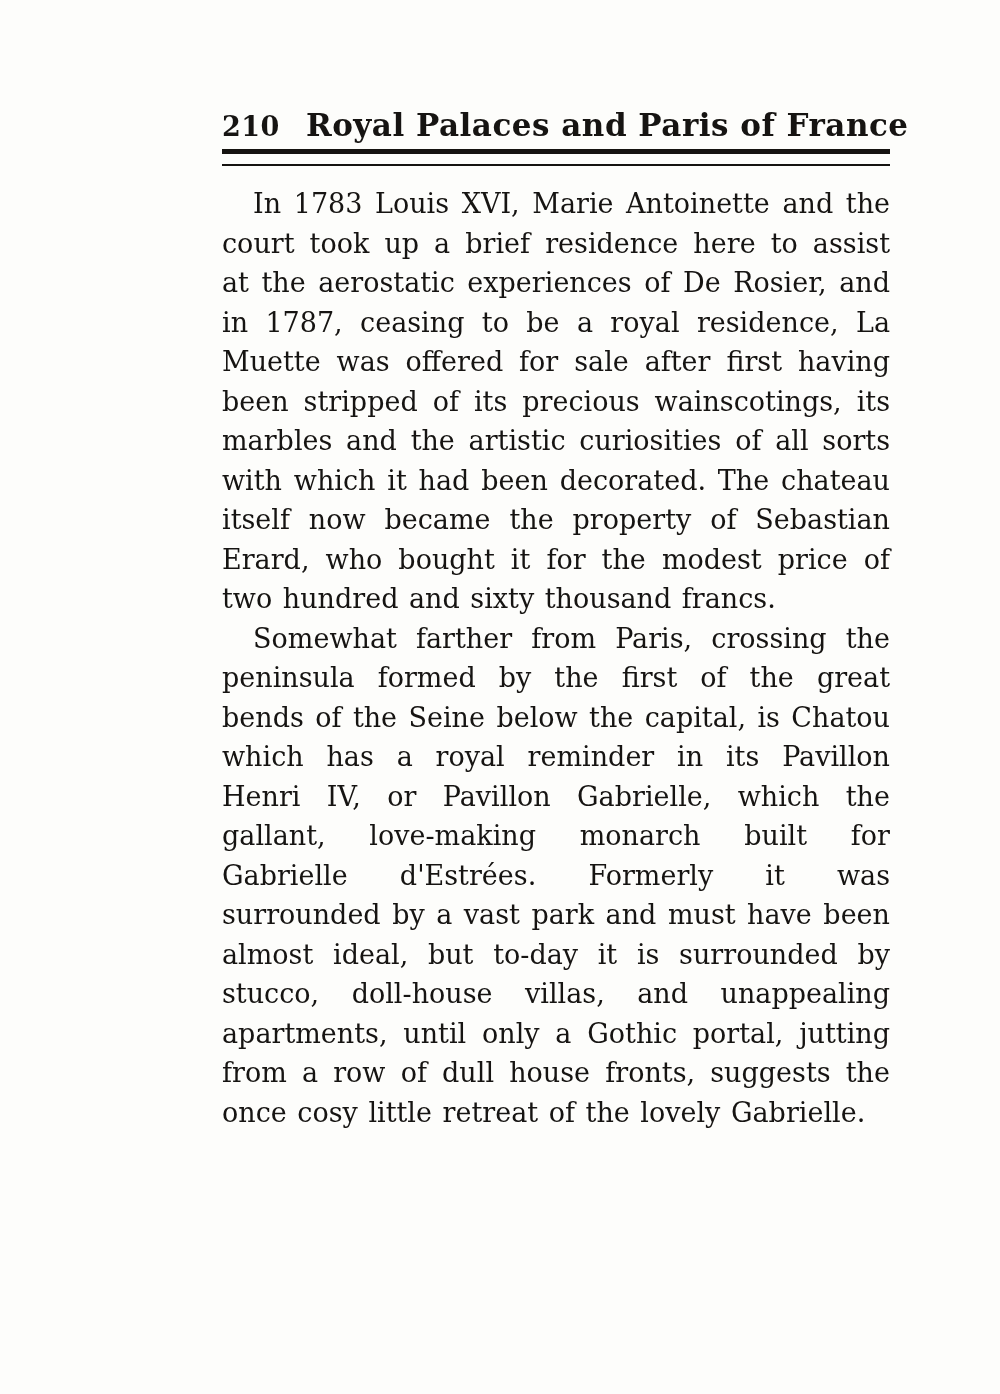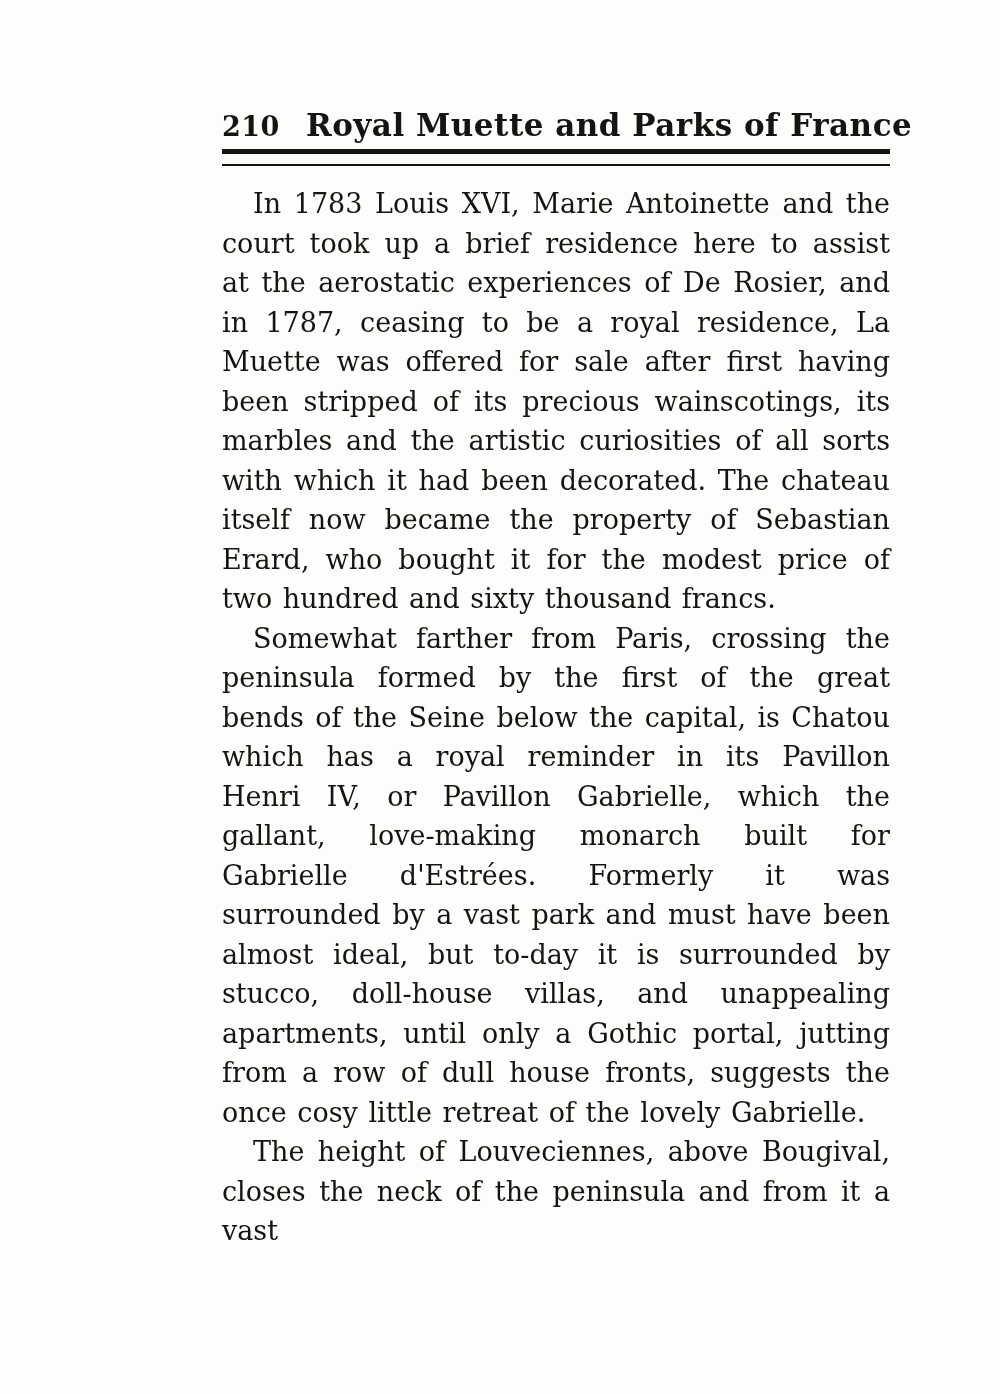--- a/index.html
+++ b/index.html
@@ -63,25 +63,24 @@
   }
 </style>
 </head>
 <body>
 
 <div class="page">
   <div class="content">
 
     <header class="running-head">
       <span class="page-number">210</span>
-      <h1 class="running-title">Royal Muette and Parks of France</h1>
+      <h1 class="running-title">Royal Palaces and Paris of France</h1>
     </header>
 
     <div class="head-rule"></div>
 
     <main class="body-text">
       <p>In 1783 Louis XVI, Marie Antoinette and the court took up a brief residence here to assist at the aerostatic experiences of De Rosier, and in 1787, ceasing to be a royal residence, La Muette was offered for sale after first having been stripped of its precious wainscotings, its marbles and the artistic curiosities of all sorts with which it had been decorated. The chateau itself now became the property of Sebastian Erard, who bought it for the modest price of two hundred and sixty thousand francs.</p>
       <p>Somewhat farther from Paris, crossing the peninsula formed by the first of the great bends of the Seine below the capital, is Chatou which has a royal reminder in its Pavillon Henri IV, or Pavillon Gabrielle, which the gallant, love-making monarch built for Gabrielle d'Estrées. Formerly it was surrounded by a vast park and must have been almost ideal, but to-day it is surrounded by stucco, doll-house villas, and unappealing apartments, until only a Gothic portal, jutting from a row of dull house fronts, suggests the once cosy little retreat of the lovely Gabrielle.</p>
-      <p>The height of Louveciennes, above Bougival, closes the neck of the peninsula and from it a vast</p>
     </main>
 
   </div>
 </div>
 
 </body></html>

